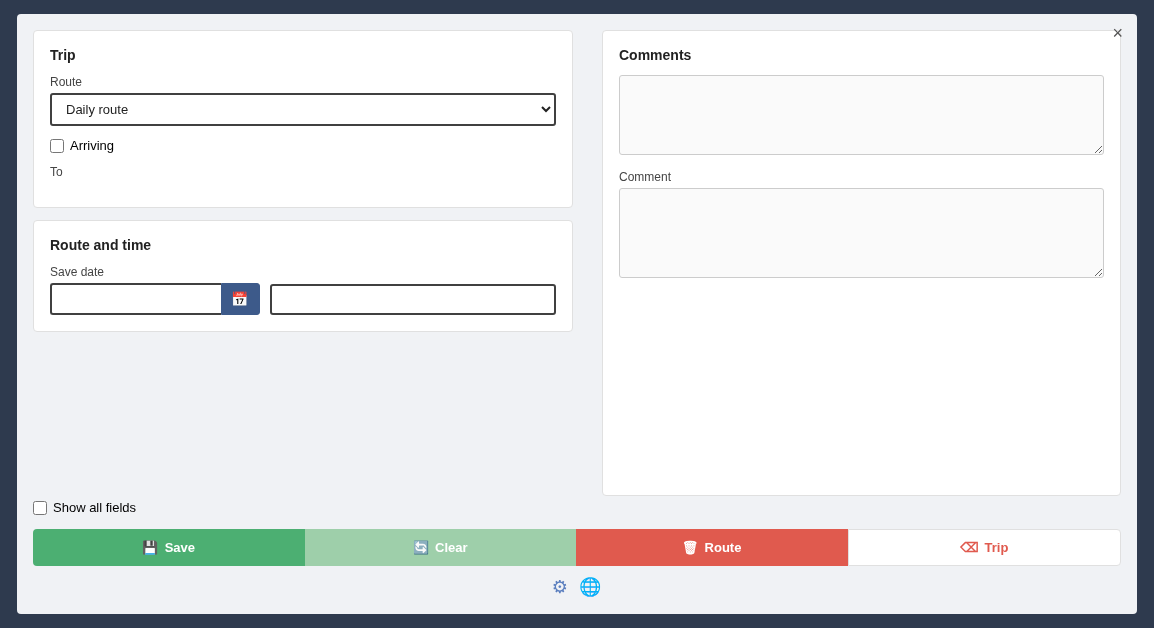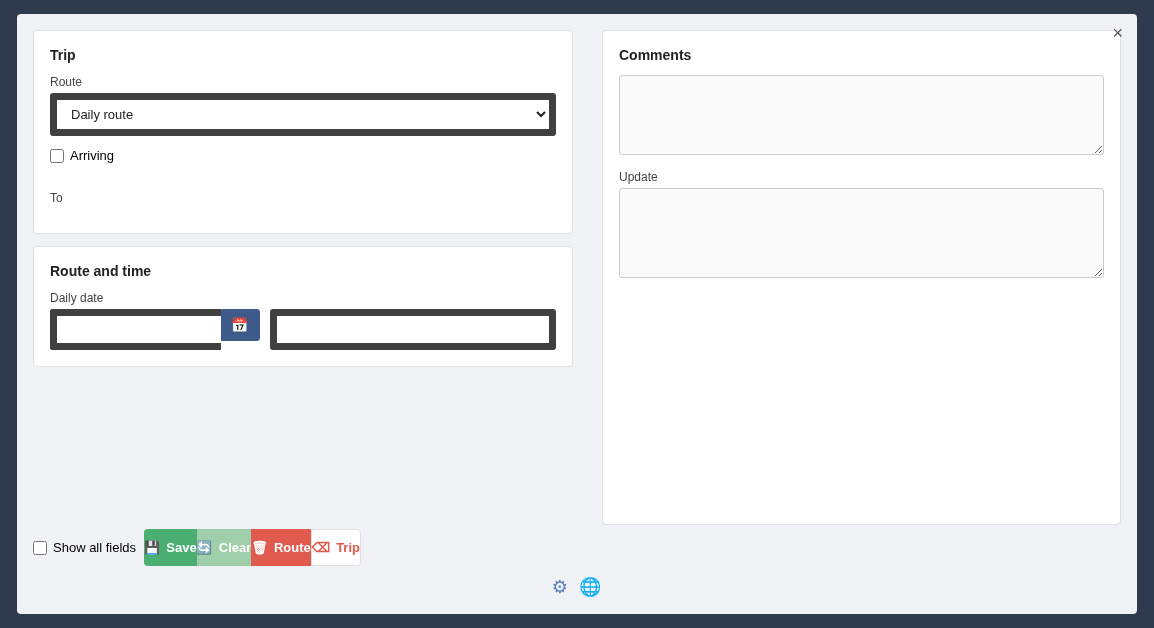--- a/index.html
+++ b/index.html
@@ -64,32 +64,32 @@
       font-size: 12px;
       color: #444;
       margin-bottom: 4px;
     }
     .field-group {
       margin-bottom: 12px;
     }
     select, input[type="text"] {
       width: 100%;
       padding: 6px 10px;
-      border: 7px solid #404040;
+      border: 2px solid #404040;
       border-radius: 3px;
       font-size: 13px;
       background: #fff;
       color: #222;
       appearance: auto;
     }
     .checkbox-row {
       display: flex;
       align-items: center;
       gap: 6px;
-      margin-bottom: 28px;
+      margin-bottom: 12px;
     }
     .checkbox-row input[type="checkbox"] {
       width: 14px;
       height: 14px;
     }
     .date-row {
       display: flex;
       align-items: center;
       gap: 0;
     }
@@ -134,22 +134,22 @@
     }
     .picking-instruction-area {
       height: 80px;
     }
     .comment-area {
       height: 90px;
     }
     .bottom-bar {
       margin-top: 4px;
       display: flex;
-      flex-direction: row;
-      gap: 8px;
+      flex-direction: column;
+      gap: 14px;
     }
     .show-all-row {
       display: flex;
       align-items: center;
       gap: 6px;
     }
     .show-all-row input[type="checkbox"] {
       width: 14px;
       height: 14px;
     }
@@ -229,21 +229,21 @@
           <label>Arriving</label>
         </div>
 
         <div class="field-group">
           <div class="field-label">To</div>
         </div>
       </div>
 
       <div class="card">
         <div class="card-title">Route and time</div>
-        <div class="field-label">Daily date</div>
+        <div class="field-label">Save date</div>
         <div class="date-row">
           <div class="date-input-wrapper">
             <input type="text" style="">
             <button class="calendar-btn">
               <span>📅</span>
             </button>
           </div>
           <div class="time-input">
             <input type="text" style="">
           </div>
@@ -253,21 +253,21 @@
 
     <div class="right-panel">
       <div class="card" style="height:100%;">
         <div class="card-title">Comments</div>
 
         <div class="field-group">
           <textarea class="picking-instruction-area" style=""></textarea>
         </div>
 
         <div class="field-group">
-          <div class="field-label">Update</div>
+          <div class="field-label">Comment</div>
           <textarea class="comment-area" style=""></textarea>
         </div>
       </div>
     </div>
   </div>
 
   <div class="bottom-bar">
     <div class="show-all-row">
       <input type="checkbox" style="">
       <label>Show all fields</label>

